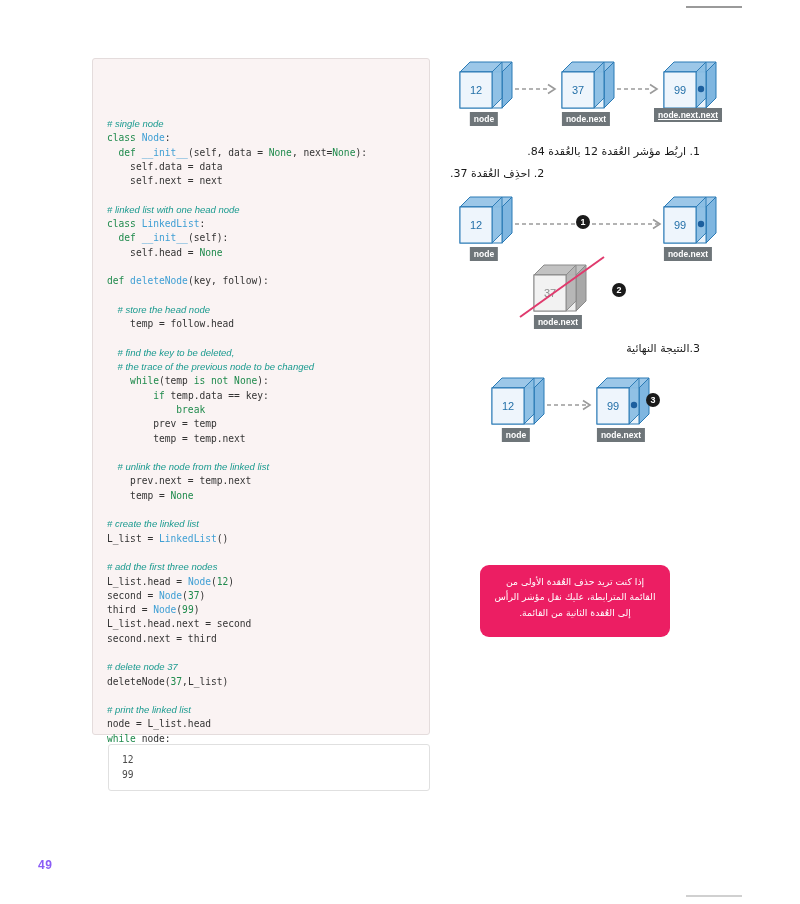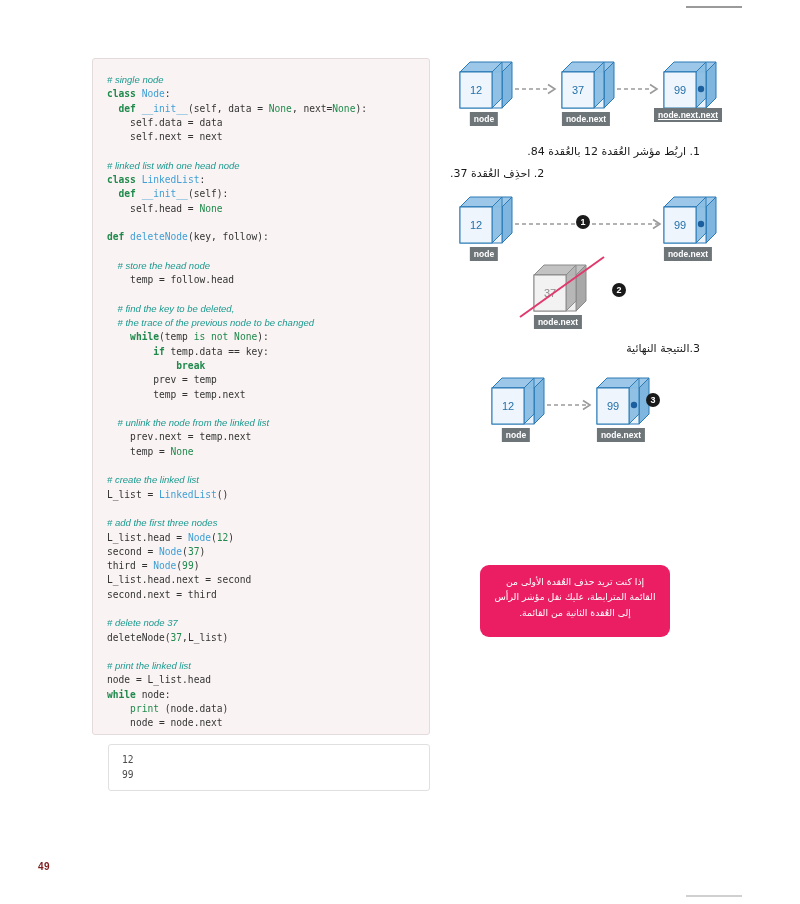--- a/index.html
+++ b/index.html
@@ -31,23 +31,24 @@
     border: 1px solid #e4dcdc;
     border-radius: 3px;
     padding: 14px 0 0 14px;
   }
   .code-lines {
     font-family: "DejaVu Sans Mono", monospace;
     font-size: 9.6px;
     line-height: 14.3px;
     white-space: pre;
     color: #333333;
+    margin-top: 44px;
   }
   .code-lines .cmt { color: #1a9a8f; font-style: italic; font-family: "Liberation Sans", sans-serif; font-size:9.5px; }
-  .code-lines .kw  { color: #1f8a4c; font-weight: bold; }
+  .code-lines .kw  { color: #1f8a4c; font-weight: normal; }
   .code-lines .cls { color: #3f9fd4; }
   .code-lines .fn  { color: #3f9fd4; }
   .code-lines .num { color: #1f8a4c; }
   .code-lines .bi  { color: #1f8a4c; }
   .code-lines .blank { display:block; height:14.3px; }
 
   
   .output-panel {
     position: absolute;
     left: 108px; top: 744px;
@@ -62,22 +63,22 @@
     font-size: 9.6px;
     line-height: 14.5px;
     white-space: pre;
     color: #4a4a4a;
   }
 
   
   .page-number {
     position: absolute;
     left: 38px; bottom: 32px;
-    font-size: 10px; font-weight: bold;
-    color: #7f1d1d;
+    font-size: 12px; font-weight: bold;
+    color: #8b5cf6;
     letter-spacing: 0.5px;
   }
 
   
   .right-col {
     position: absolute;
     left: 450px; top: 50px;
     width: 300px;
   }
 

